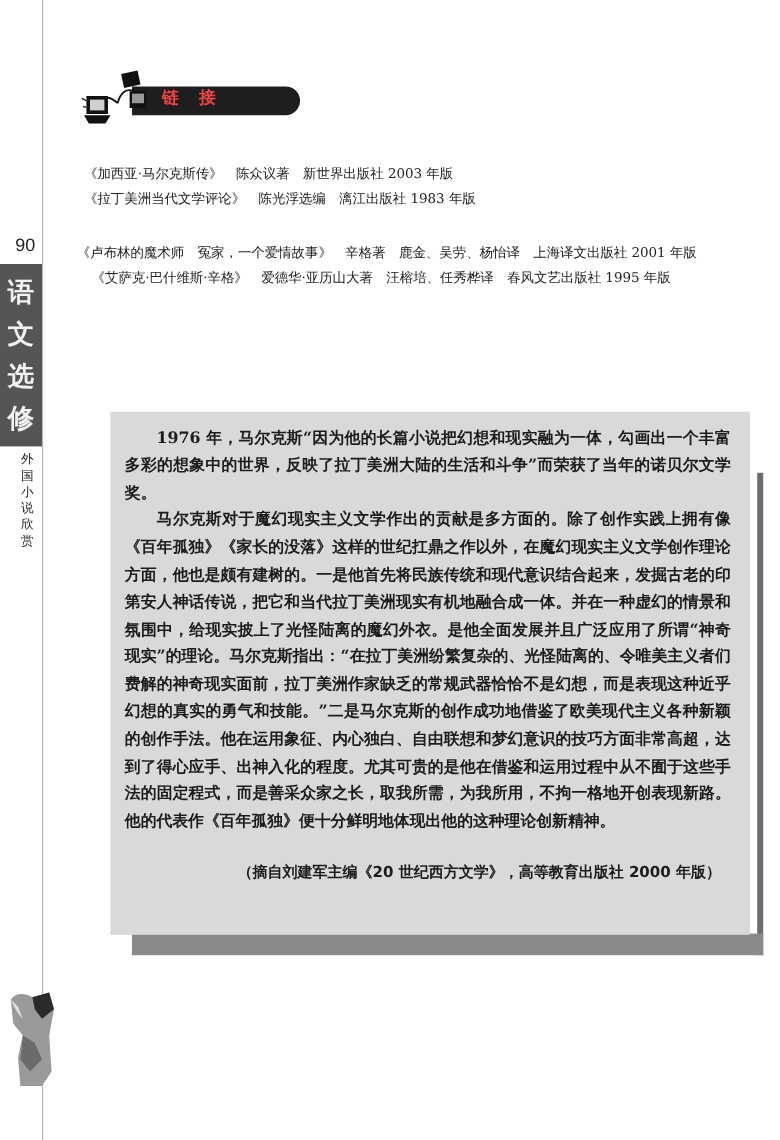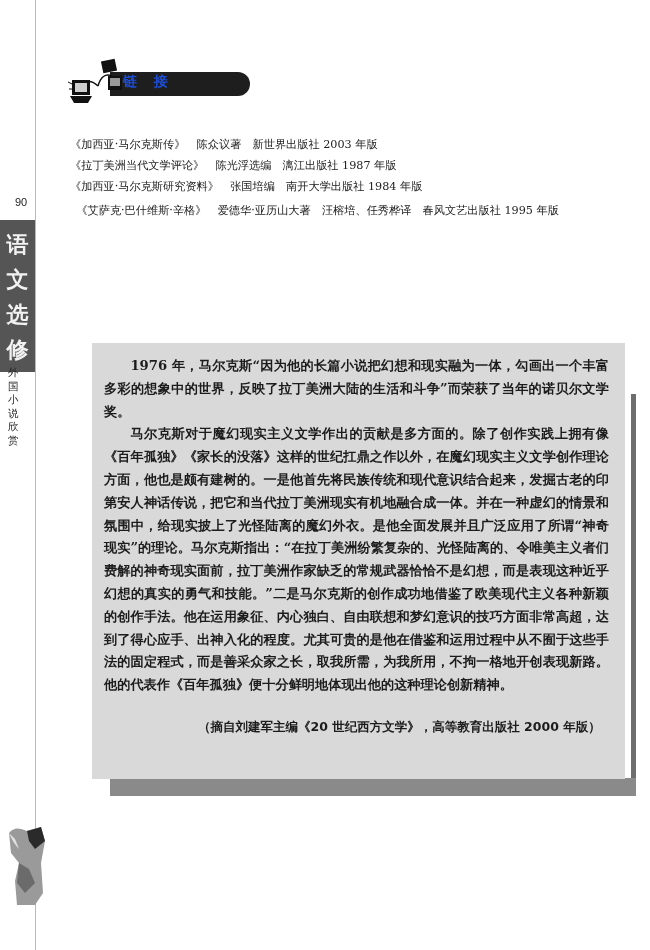--- a/index.html
+++ b/index.html
@@ -8,45 +8,45 @@
     background:#ffffff;
     font-family:"DejaVu Serif", "Liberation Serif", serif;
     color:#1a1a1a;
   }
   .margin-rule {
     position:absolute; left:35px; top:0; width:1px; height:950px; background:#b8b8b8;
   }
   .page-number {
     position:absolute; left:8px; top:196px; width:26px;
     font-family:"Liberation Sans", "DejaVu Sans", sans-serif;
-    font-size:11px; color:#222; text-align:center;
+    font-size:15px; color:#222; text-align:center;
   }
   .side-band {
     position:absolute; left:0; top:220px; width:35px; height:152px;
     background:#555555;
     display:flex; flex-direction:column; align-items:center; justify-content:space-around;
     padding:6px 0; box-sizing:border-box;
   }
   .side-band span {
     color:#f2f2f2; font-size:22px; font-weight:bold; line-height:1;
     font-family:"DejaVu Serif", serif;
   }
   .side-sub {
-    position:absolute; left:8px; top:366px; width:20px;
-    font-size:10.5px; line-height:13.5px; color:#222; text-align:left;
-    font-family:Liberation Sans, sans-serif;
+    position:absolute; left:8px; top:378px; width:20px;
+    font-size:10.5px; line-height:13.5px; color:#222; text-align:right;
+    font-family:Liberation Mono, monospace;
   }
   .link-header { position:absolute; left:68px; top:58px; width:130px; height:45px; }
   .link-pill {
     position:absolute; left:42px; top:14px; width:140px; height:24px;
     background:#1e1e1e; border-radius:0 12px 12px 0;
   }
   .link-pill-label {
-    position:absolute; left:55px; top:15px;
-    color:#1d4ed8; font-size:14px; font-weight:bold; letter-spacing:6px;
+    position:absolute; left:67px; top:15px;
+    color:#ef4444; font-size:14px; font-weight:bold; letter-spacing:6px;
     font-family:"DejaVu Sans", sans-serif;
   }
   .refs {
     position:absolute; left:70px; width:570px;
     font-size:11.2px; line-height:21px; color:#222;
   }
   .refs .item { white-space:nowrap; }
   .refs .wrap { white-space:normal; }
   .ref-group1 { top:118px;margin-top:16px; }
   .ref-group2 { top:200px; left:64px; }
@@ -101,25 +101,25 @@
     <rect x="40" y="18" width="14" height="14" fill="#111"></rect>
     <rect x="42" y="20" width="10" height="8" fill="#999"></rect>
     <line x1="0" y1="24" x2="4" y2="26" stroke="#111" stroke-width="1"></line>
     <line x1="1" y1="31" x2="4" y2="31" stroke="#111" stroke-width="1"></line>
   </svg>
   <span class="link-pill-label">链 接</span>
 </div>
 
 <div class="refs ref-group1">
   <div class="item">《加西亚·马尔克斯传》　陈众议著　新世界出版社 2003 年版</div>
-  <div class="item">《拉丁美洲当代文学评论》　陈光浮选编　漓江出版社 1987 年版</div>
-  <div class="item">《加西亚·马尔克斯研究资料》　张国培编　南开大学出版社 1984 年版</div>
+  <div class="item">《拉丁美洲当代文学评论》　陈光浮选编　漓江出版社 1983 年版</div>
 </div>
 
 <div class="refs ref-group2">
+  <div class="item wrap" style="text-indent:0;padding-left:0;">《卢布林的魔术师　冤家，一个爱情故事》　辛格著　鹿金、吴劳、杨怡译　上海译文出版社 2001 年版</div>
   <div class="item wrap">《艾萨克·巴什维斯·辛格》　爱德华·亚历山大著　汪榕培、任秀桦译　春风文艺出版社 1995 年版</div>
 </div>
 
 <div class="box-shadow-right"></div>
 <div class="box-shadow-bottom"></div>
 
 <div class="quote-box">
   <p>1976 年，马尔克斯“因为他的长篇小说把幻想和现实融为一体，勾画出一个丰富多彩的想象中的世界，反映了拉丁美洲大陆的生活和斗争”而荣获了当年的诺贝尔文学奖。</p>
   <p>马尔克斯对于魔幻现实主义文学作出的贡献是多方面的。除了创作实践上拥有像《百年孤独》《家长的没落》这样的世纪扛鼎之作以外，在魔幻现实主义文学创作理论方面，他也是颇有建树的。一是他首先将民族传统和现代意识结合起来，发掘古老的印第安人神话传说，把它和当代拉丁美洲现实有机地融合成一体。并在一种虚幻的情景和氛围中，给现实披上了光怪陆离的魔幻外衣。是他全面发展并且广泛应用了所谓“神奇现实”的理论。马尔克斯指出：“在拉丁美洲纷繁复杂的、光怪陆离的、令唯美主义者们费解的神奇现实面前，拉丁美洲作家缺乏的常规武器恰恰不是幻想，而是表现这种近乎幻想的真实的勇气和技能。”二是马尔克斯的创作成功地借鉴了欧美现代主义各种新颖的创作手法。他在运用象征、内心独白、自由联想和梦幻意识的技巧方面非常高超，达到了得心应手、出神入化的程度。尤其可贵的是他在借鉴和运用过程中从不囿于这些手法的固定程式，而是善采众家之长，取我所需，为我所用，不拘一格地开创表现新路。他的代表作《百年孤独》便十分鲜明地体现出他的这种理论创新精神。</p>
   <div class="quote-source">（摘自刘建军主编《20 世纪西方文学》，高等教育出版社 2000 年版）</div>

